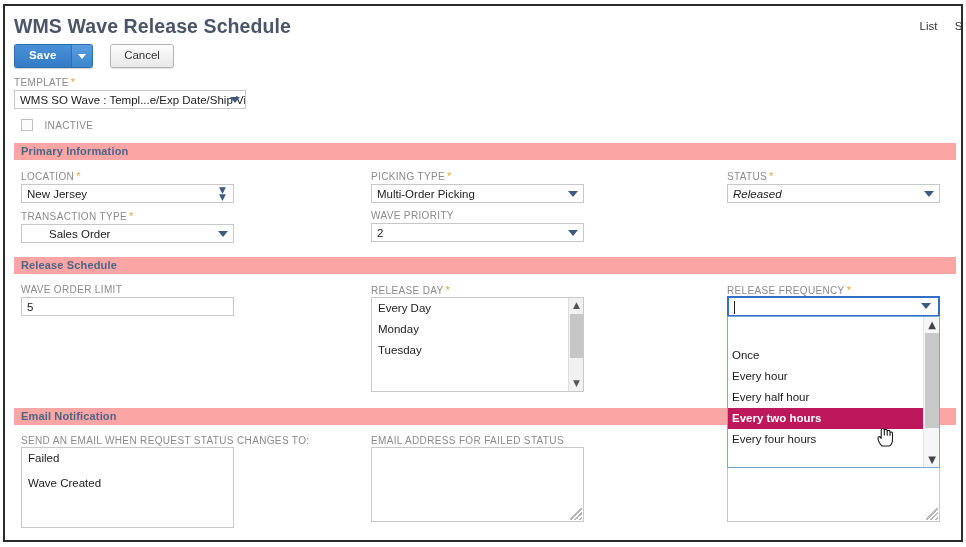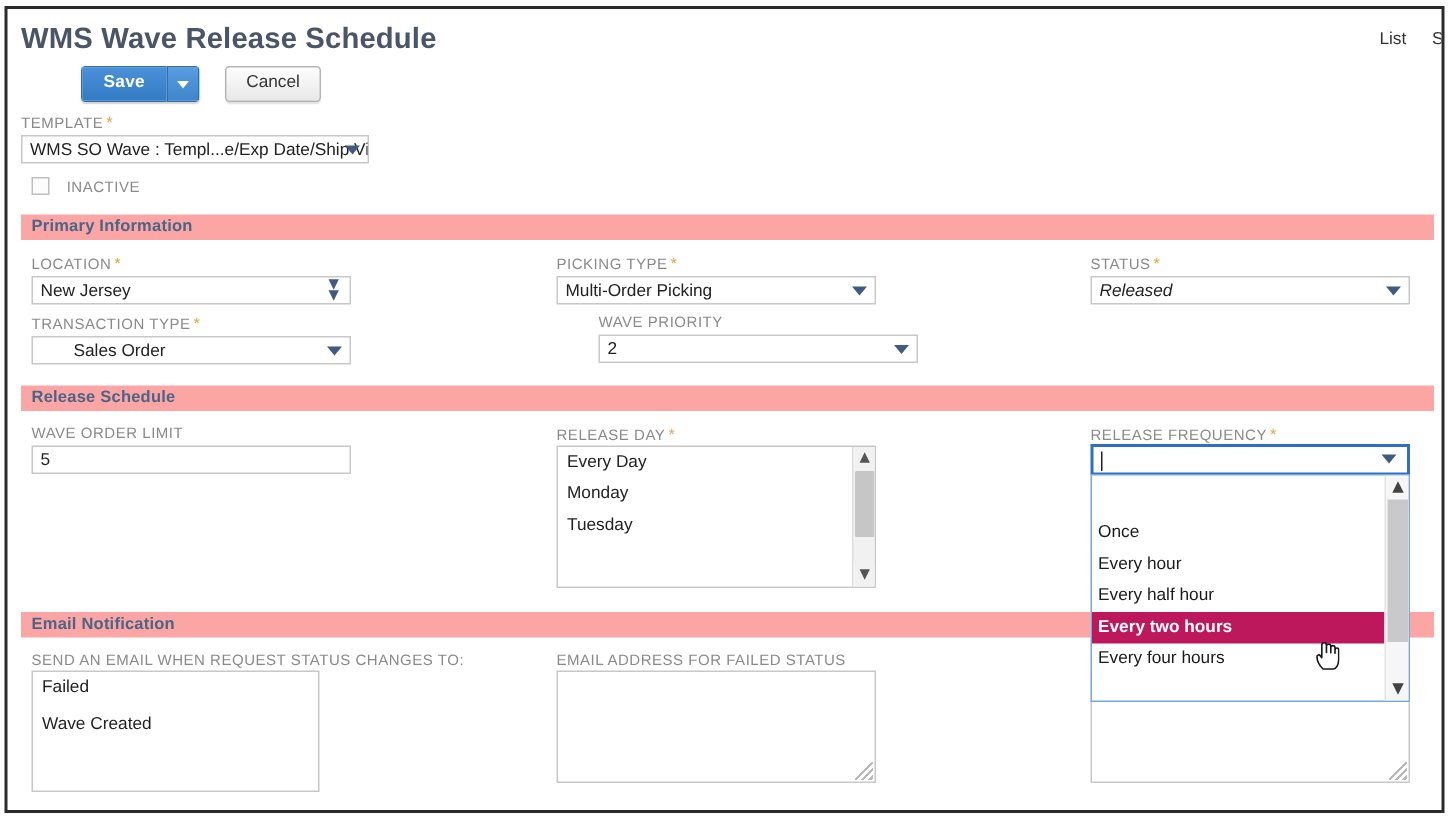--- a/index.html
+++ b/index.html
@@ -48,21 +48,20 @@
   .header-links span { margin-left: 14px; }
 
   
   .btn-row { position: absolute; left: 9px; top: 38px; }
   .save-group {
     display: inline-flex;
     vertical-align: middle;
     border-radius: 3px;
     overflow: hidden;
     box-shadow: 0 1px 1px rgba(0,0,0,.18);
-    margin-left: 40px;
   }
   .btn-save {
     background: linear-gradient(#4a90d9, #327cc4);
     color: #ffffff;
     font-size: 11.5px;
     font-weight: bold;
     padding: 4px 14px 5px 14px;
     border: 1px solid #2f6fae;
     border-right: none;
     line-height: 13px;
@@ -378,21 +377,21 @@
     <div style="position:absolute;left:16px;top:204px;width:213px;">
       <div class="fld-label">
         <span>TRANSACTION TYPE</span><span class="req">*</span>
       </div>
       <div class="input-box" style="width:213px;padding-left:27px;">
         <span>Sales Order</span>
         <span class="caret-ico"></span>
       </div>
     </div>
 
-    <div style="position:absolute;left:366px;top:204px;width:213px;margin-left:28px;">
+    <div style="position:absolute;left:366px;top:204px;width:213px;">
       <div class="fld-label">
         <span>WAVE PRIORITY</span>
       </div>
       <div class="input-box" style="width:213px;">
         <span>2</span>
         <span class="caret-ico"></span>
       </div>
     </div>
 
     <div class="section-hd" style="top:251px;width:942px;">Release Schedule</div>
@@ -451,21 +450,21 @@
 
     <svg class="hand-cursor" style="left:871px;top:421px;" viewBox="0 0 17 20">
       <path d="M6 19 C3 16 2 13 2 11 C2 9.6 3.4 9.2 4.2 10.2 L5.2 11.4 L5.2 3.2 C5.2 2.1 6 1.5 6.8 1.5 C7.6 1.5 8.3 2.1 8.3 3.2 L8.3 8 L8.3 3.9 C8.3 2.9 9 2.4 9.8 2.4 C10.6 2.4 11.2 2.9 11.2 3.9 L11.2 8.2 L11.2 4.8 C11.2 3.9 11.9 3.4 12.6 3.4 C13.4 3.4 14 3.9 14 4.8 L14 8.5 L14 6.3 C14 5.5 14.6 5 15.3 5 C16 5 16.5 5.5 16.5 6.3 L16.5 12.5 C16.5 16 14.8 19 13 19 Z" fill="#ffffff" stroke="#1a1a1a" stroke-width="1.1" stroke-linejoin="round"></path>
     </svg>
 
     <div class="section-hd" style="top:402px;width:942px;">Email Notification</div>
 
     <div style="position:absolute;left:16px;top:429px;">
       <div class="fld-label">SEND AN EMAIL WHEN REQUEST STATUS CHANGES TO:</div>
     </div>
-    <div class="listbox" style="left:16px;top:441px;width:192px;height:81px;">
+    <div class="listbox" style="left:16px;top:441px;width:213px;height:81px;">
       <div class="li">Failed</div>
       <div class="li" style="padding-top:8px;">Wave Created</div>
     </div>
 
     <div style="position:absolute;left:366px;top:429px;">
       <div class="fld-label">EMAIL ADDRESS FOR FAILED STATUS</div>
     </div>
     <div class="textarea-box" style="left:366px;top:441px;width:213px;height:75px;">
       <span></span>
       <span class="resize-grip"></span>

